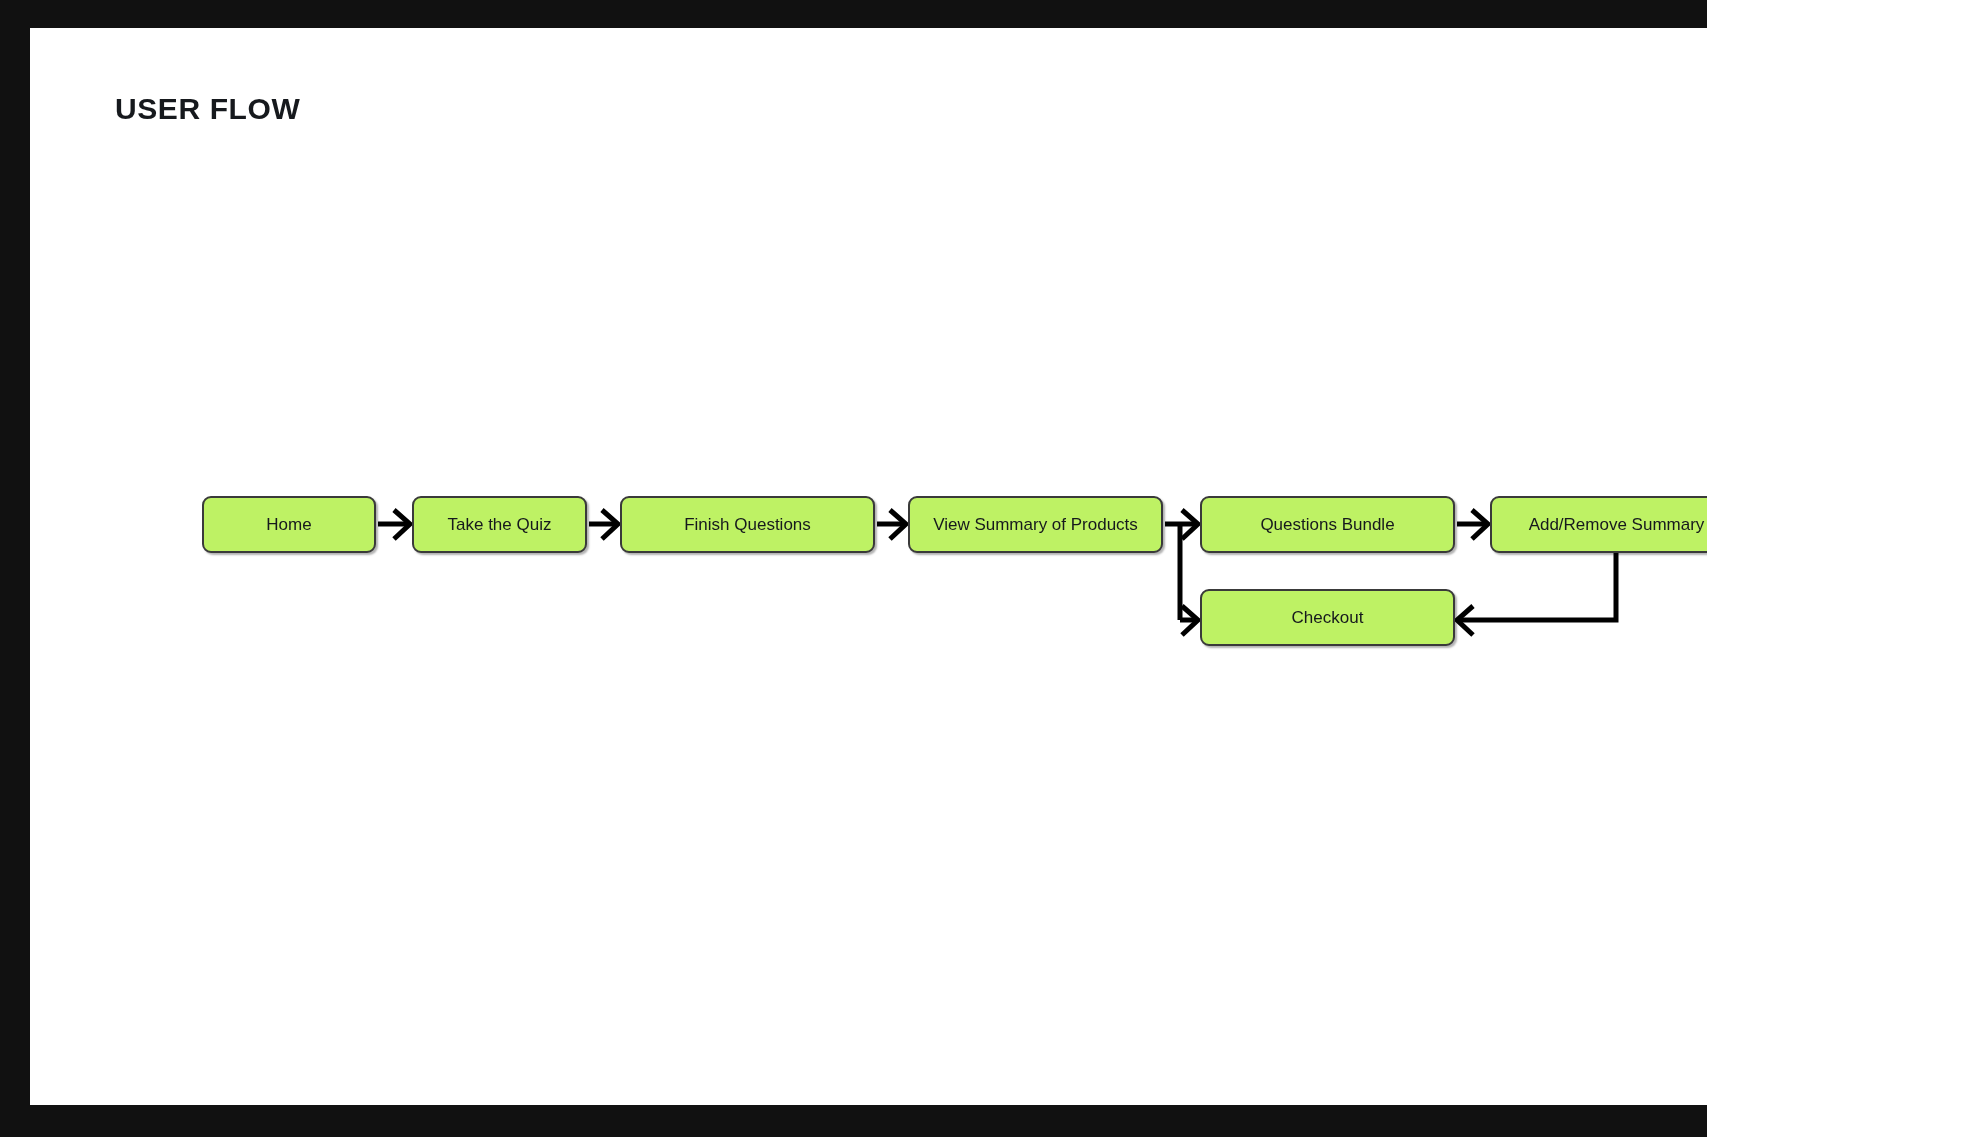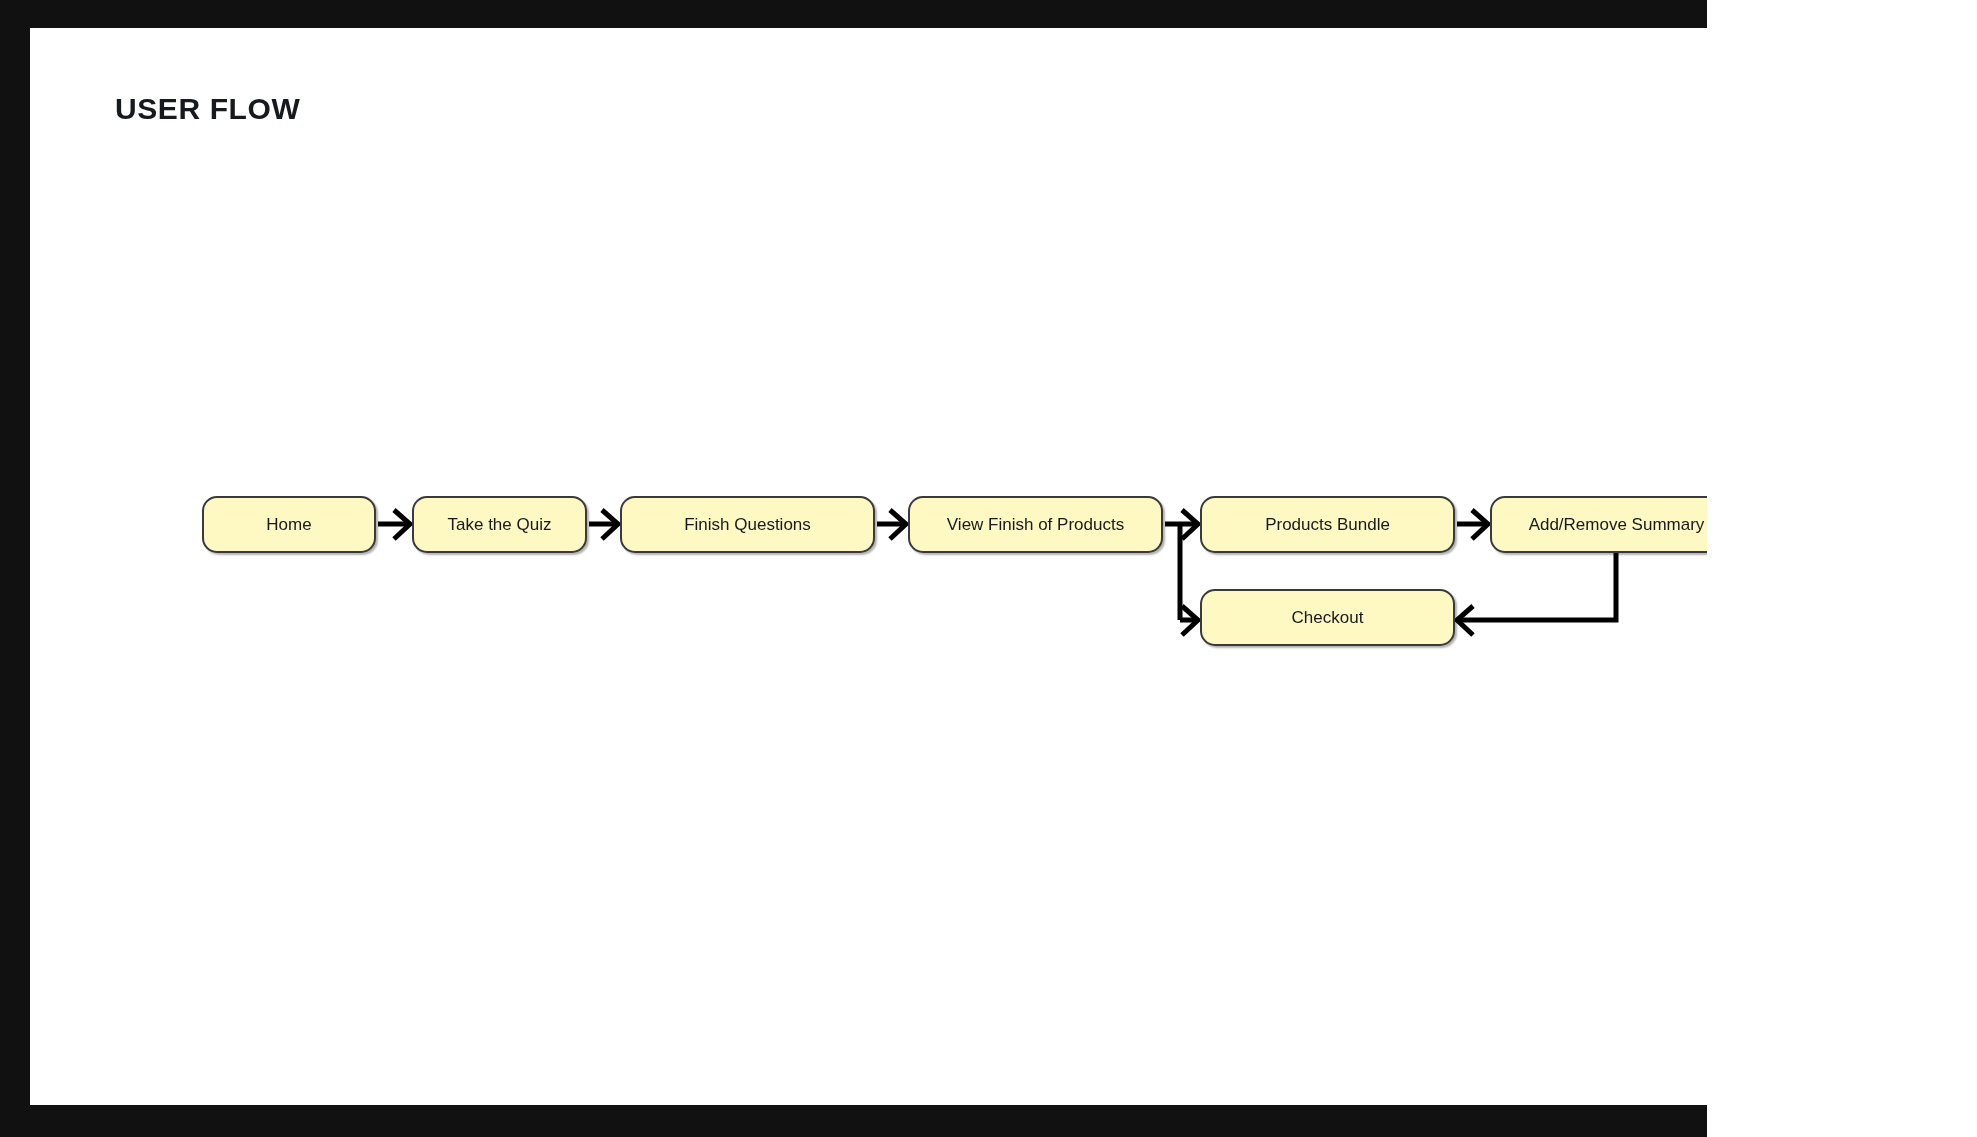--- a/index.html
+++ b/index.html
@@ -42,23 +42,23 @@
   #flow {
     position: absolute;
     left: 0;
     top: 0;
     width: 1977px;
     height: 1137px;
   }
   .node {
     position: absolute;
     box-sizing: border-box;
-    background: #fef9c3;
+    background: #bef264;
     border: 2px solid #3a3a3a;
-    border-radius: 15px;
+    border-radius: 9px;
     display: flex;
     align-items: center;
     justify-content: center;
     box-shadow: 2px 2px 2px rgba(0,0,0,0.30);
     height: 57px;
   }
   .node-label {
     font-size: 17px;
     color: #16191d;
     line-height: 1;
@@ -141,25 +141,25 @@
 
     <div class="node" style="left:412px; top:496px; width:175px;">
       <span class="node-label">Take the Quiz</span>
     </div>
 
     <div class="node" style="left:620px; top:496px; width:255px;">
       <span class="node-label">Finish Questions</span>
     </div>
 
     <div class="node" style="left:908px; top:496px; width:255px;">
-      <span class="node-label">View Finish of Products</span>
+      <span class="node-label">View Summary of Products</span>
     </div>
 
     <div class="node" style="left:1200px; top:496px; width:255px;">
-      <span class="node-label">Products Bundle</span>
+      <span class="node-label">Questions Bundle</span>
     </div>
 
     <div class="node" style="left:1490px; top:496px; width:253px;">
       <span class="node-label">Add/Remove Summary</span>
     </div>
 
     <div class="node" style="left:1200px; top:589px; width:255px;">
       <span class="node-label">Checkout</span>
     </div>
 

